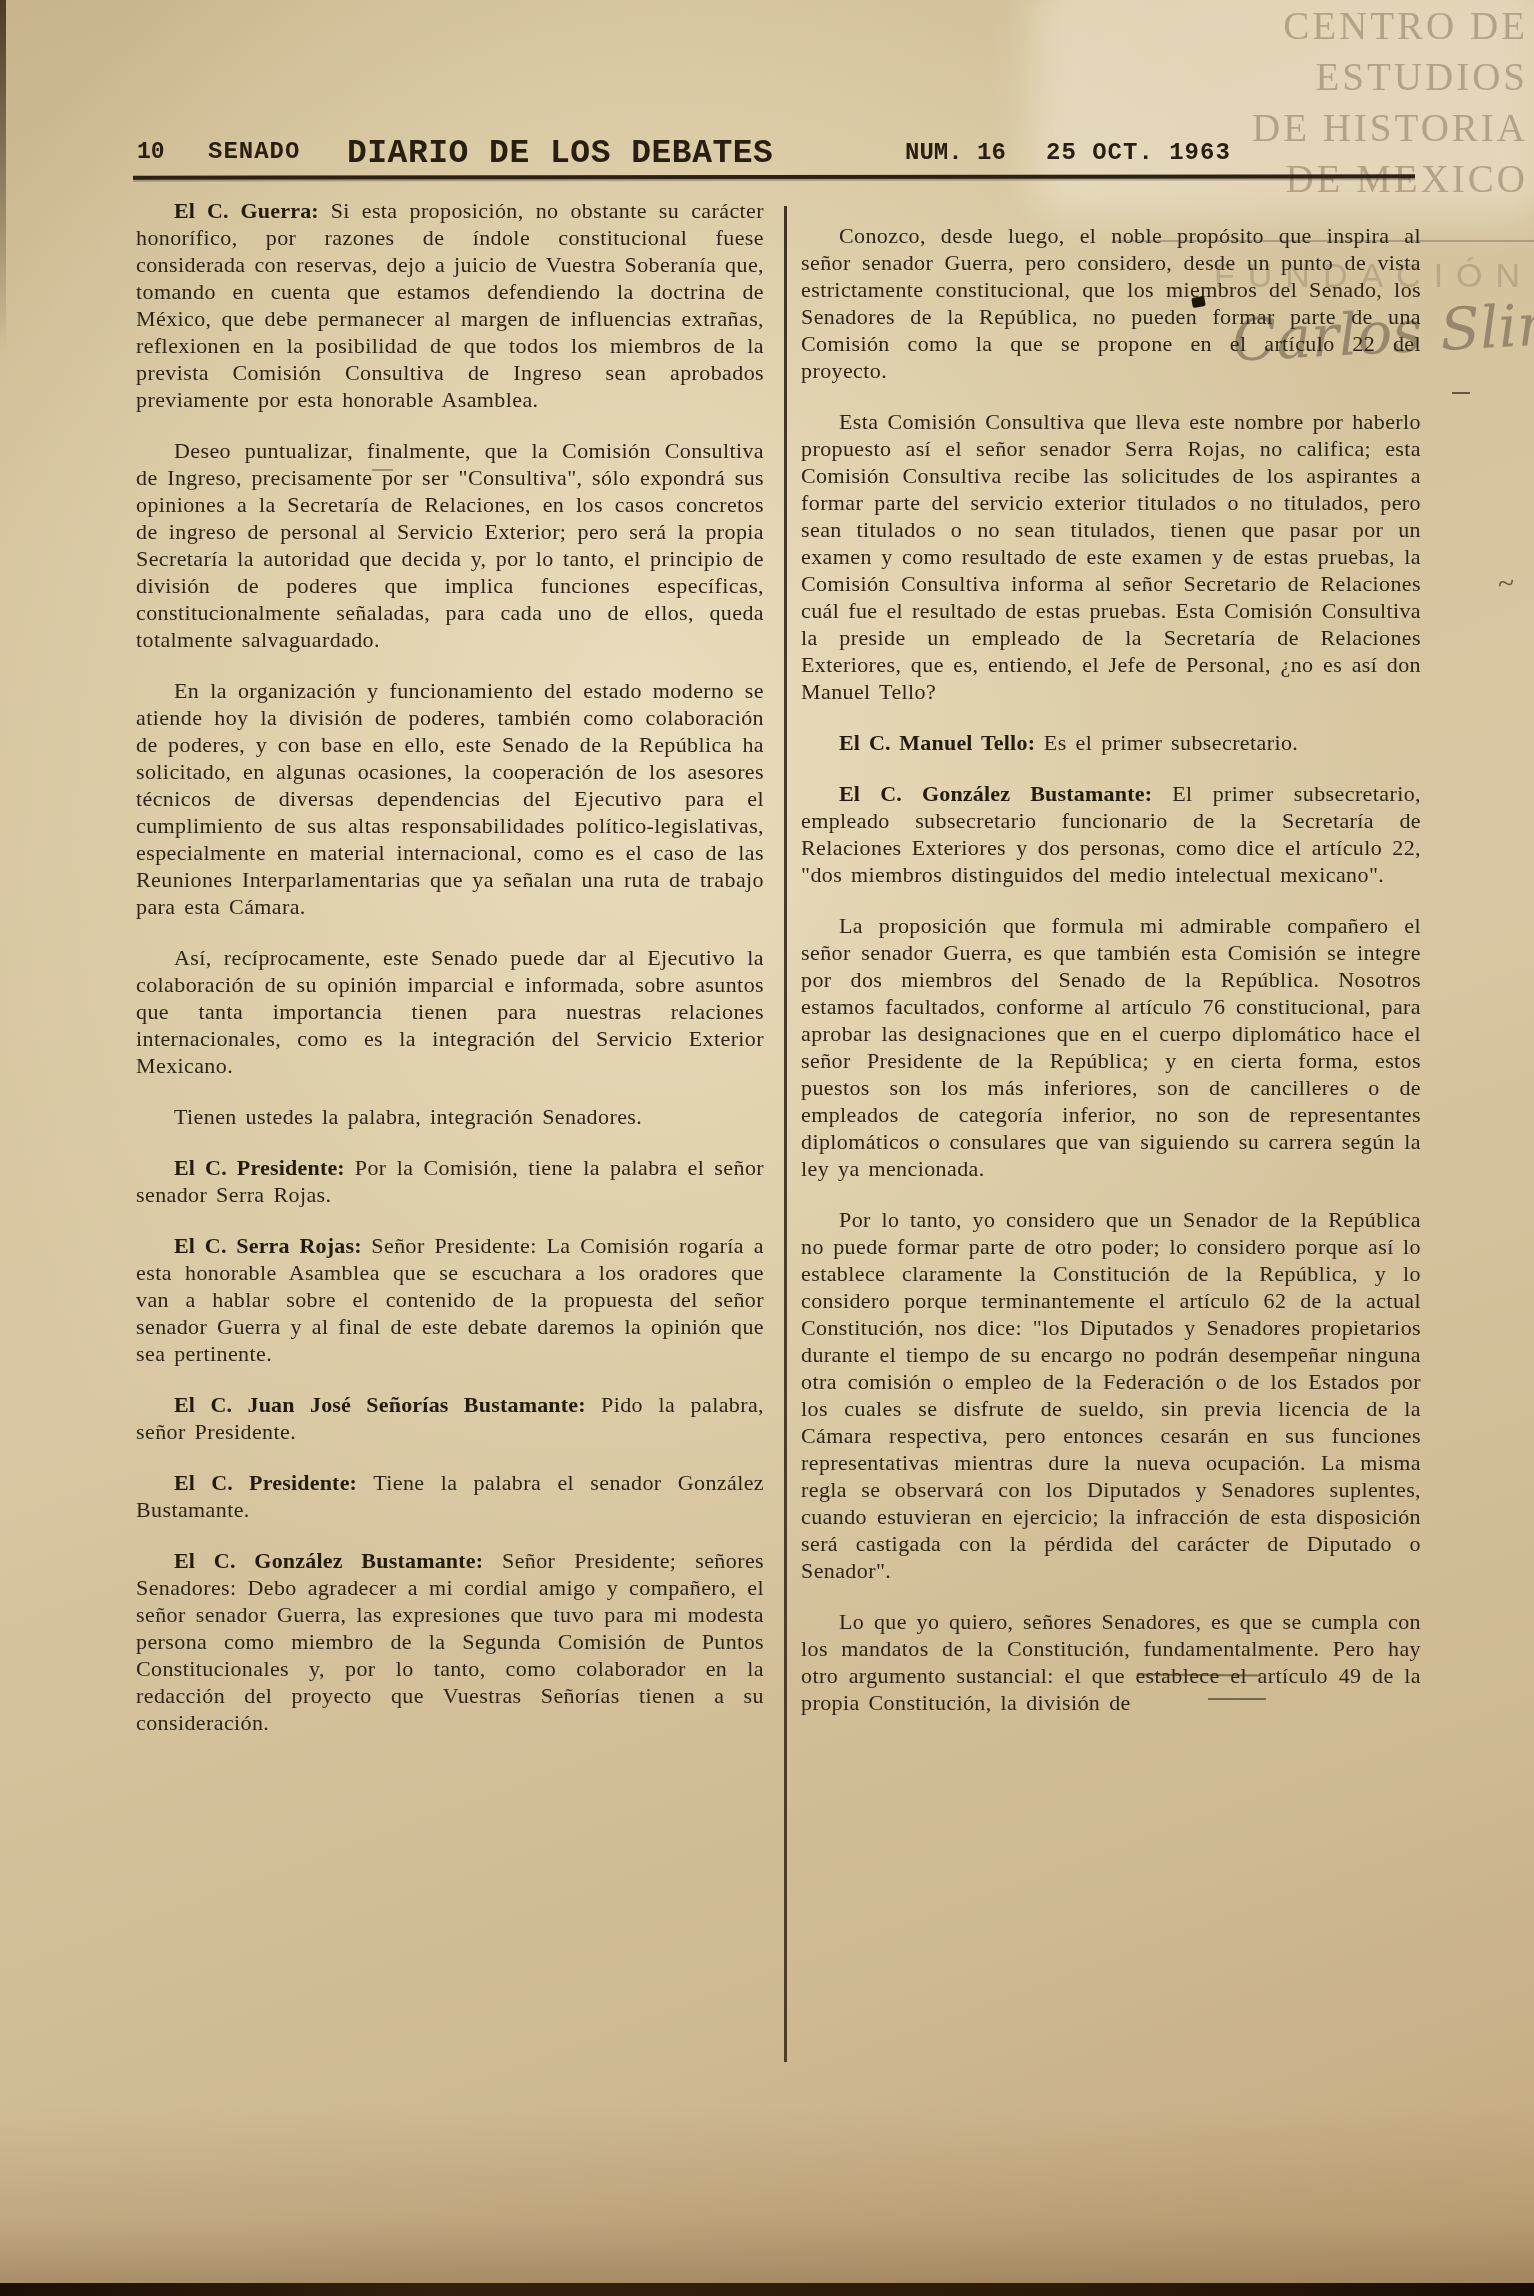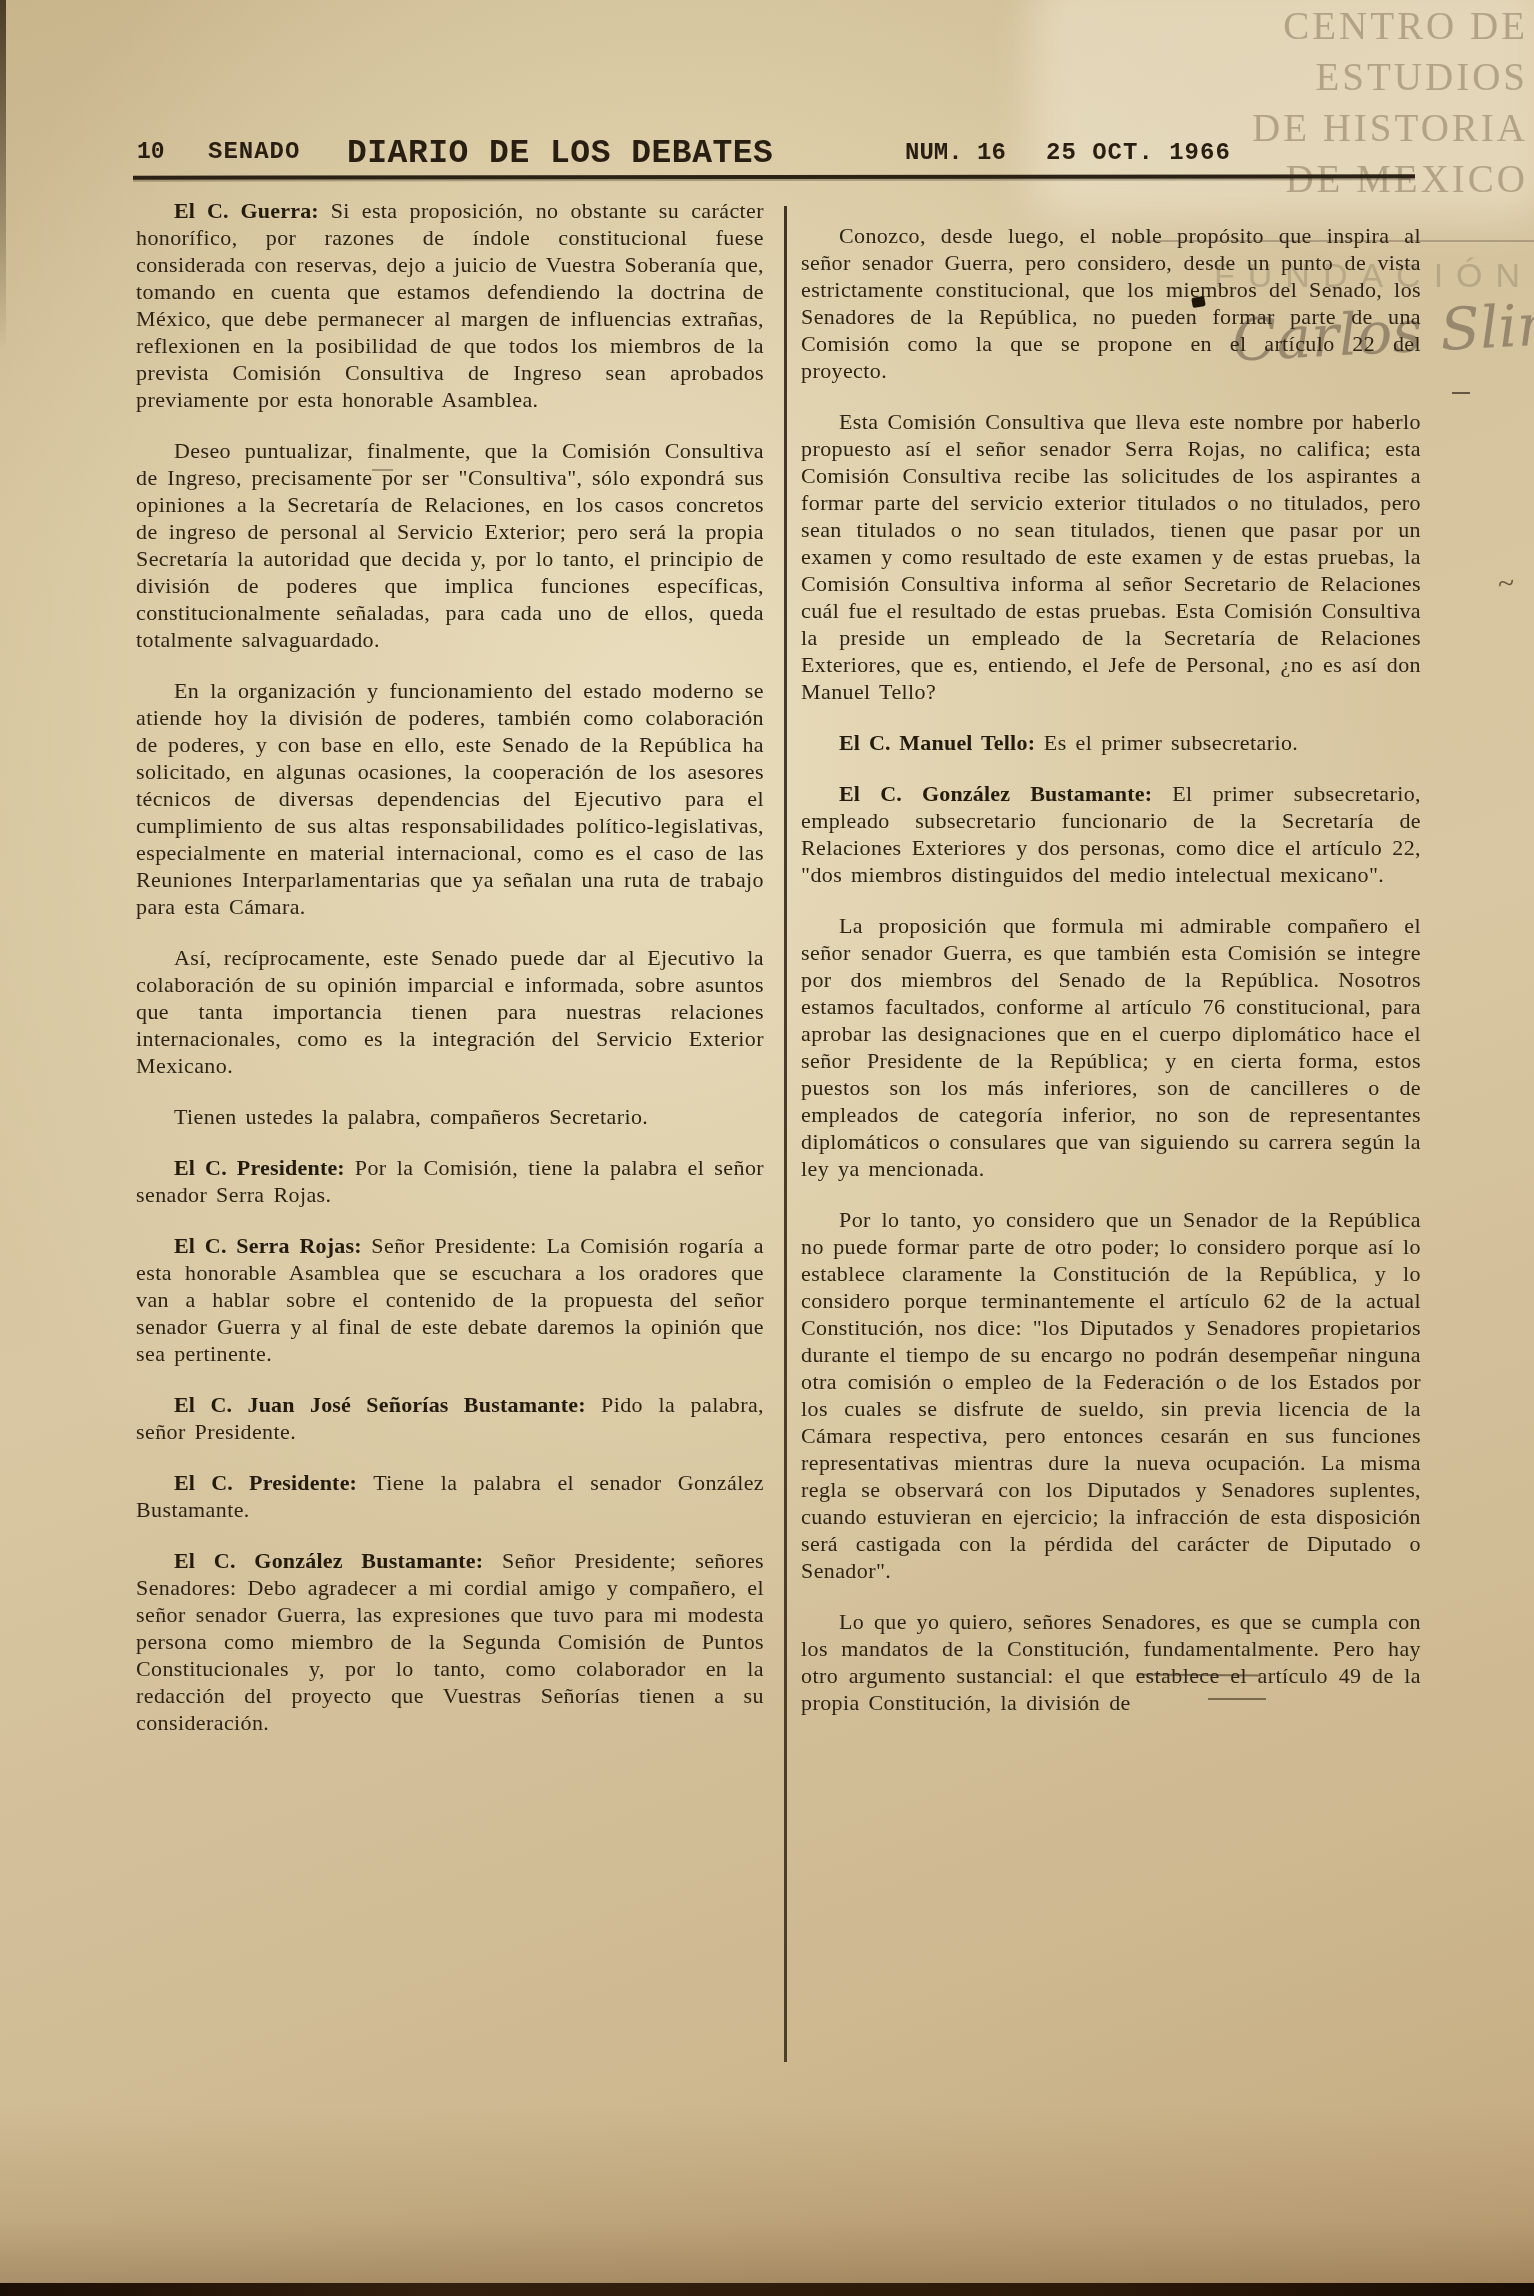--- a/index.html
+++ b/index.html
@@ -107,31 +107,31 @@
   <div>DE MEXICO</div>
 </div>
 <div class="wm-rule"></div>
 <div class="wm-fundacion">FUNDACIÓN</div>
 <div class="wm-signature">Carlos Slim</div>
 
 <div class="hdr" id="h-num">10</div>
 <div class="hdr" id="h-senado">SENADO</div>
 <div class="hdr" id="h-diario">DIARIO DE LOS DEBATES</div>
 <div class="hdr" id="h-issue">NUM. 16</div>
-<div class="hdr" id="h-date">25 OCT. 1966</div>
+<div class="hdr" id="h-date">25 OCT. 1963</div>
 <div class="rule"></div>
 
 <div class="col-divider"></div>
 
 <div class="column" id="col-left">
     <p><b>El C. Guerra: </b>Si esta proposición, no obstante su carácter honorífico, por razones de índole constitucional fuese considerada con reservas, dejo a juicio de Vuestra Soberanía que, tomando en cuenta que estamos defendiendo la doctrina de México, que debe permanecer al margen de influencias extrañas, reflexionen en la posibilidad de que todos los miembros de la prevista Comisión Consultiva de Ingreso sean aprobados previamente por esta honorable Asamblea.</p>
     <p>Deseo puntualizar, finalmente, que la Comisión Consultiva de Ingreso, precisamente por ser "Consultiva", sólo expondrá sus opiniones a la Secretaría de Relaciones, en los casos concretos de ingreso de personal al Servicio Exterior; pero será la propia Secretaría la autoridad que decida y, por lo tanto, el principio de división de poderes que implica funciones específicas, constitucionalmente señaladas, para cada uno de ellos, queda totalmente salvaguardado.</p>
     <p>En la organización y funcionamiento del estado moderno se atiende hoy la división de poderes, también como colaboración de poderes, y con base en ello, este Senado de la República ha solicitado, en algunas ocasiones, la cooperación de los asesores técnicos de diversas dependencias del Ejecutivo para el cumplimiento de sus altas responsabilidades político-legislativas, especialmente en material internacional, como es el caso de las Reuniones Interparlamentarias que ya señalan una ruta de trabajo para esta Cámara.</p>
     <p>Así, recíprocamente, este Senado puede dar al Ejecutivo la colaboración de su opinión imparcial e informada, sobre asuntos que tanta importancia tienen para nuestras relaciones internacionales, como es la integración del Servicio Exterior Mexicano.</p>
-    <p>Tienen ustedes la palabra, compañeros Secretario.</p>
+    <p>Tienen ustedes la palabra, integración Senadores.</p>
     <p><b>El C. Presidente: </b>Por la Comisión, tiene la palabra el señor senador Serra Rojas.</p>
     <p><b>El C. Serra Rojas: </b>Señor Presidente: La Comisión rogaría a esta honorable Asamblea que se escuchara a los oradores que van a hablar sobre el contenido de la propuesta del señor senador Guerra y al final de este debate daremos la opinión que sea pertinente.</p>
     <p><b>El C. Juan José Señorías Bustamante: </b>Pido la palabra, señor Presidente.</p>
     <p><b>El C. Presidente: </b>Tiene la palabra el senador González Bustamante.</p>
     <p><b>El C. González Bustamante: </b>Señor Presidente; señores Senadores: Debo agradecer a mi cordial amigo y compañero, el señor senador Guerra, las expresiones que tuvo para mi modesta persona como miembro de la Segunda Comisión de Puntos Constitucionales y, por lo tanto, como colaborador en la redacción del proyecto que Vuestras Señorías tienen a su consideración.</p>
   </div>
 <div class="column" id="col-right">
     <p>Conozco, desde luego, el noble propósito que inspira al señor senador Guerra, pero considero, desde un punto de vista estrictamente constitucional, que los miembros del Senado, los Senadores de la República, no pueden formar parte de una Comisión como la que se propone en el artículo 22 del proyecto.</p>
     <p>Esta Comisión Consultiva que lleva este nombre por haberlo propuesto así el señor senador Serra Rojas, no califica; esta Comisión Consultiva recibe las solicitudes de los aspirantes a formar parte del servicio exterior titulados o no titulados, pero sean titulados o no sean titulados, tienen que pasar por un examen y como resultado de este examen y de estas pruebas, la Comisión Consultiva informa al señor Secretario de Relaciones cuál fue el resultado de estas pruebas. Esta Comisión Consultiva la preside un empleado de la Secretaría de Relaciones Exteriores, que es, entiendo, el Jefe de Personal, ¿no es así don Manuel Tello?</p>
     <p><b>El C. Manuel Tello: </b>Es el primer subsecretario.</p>

